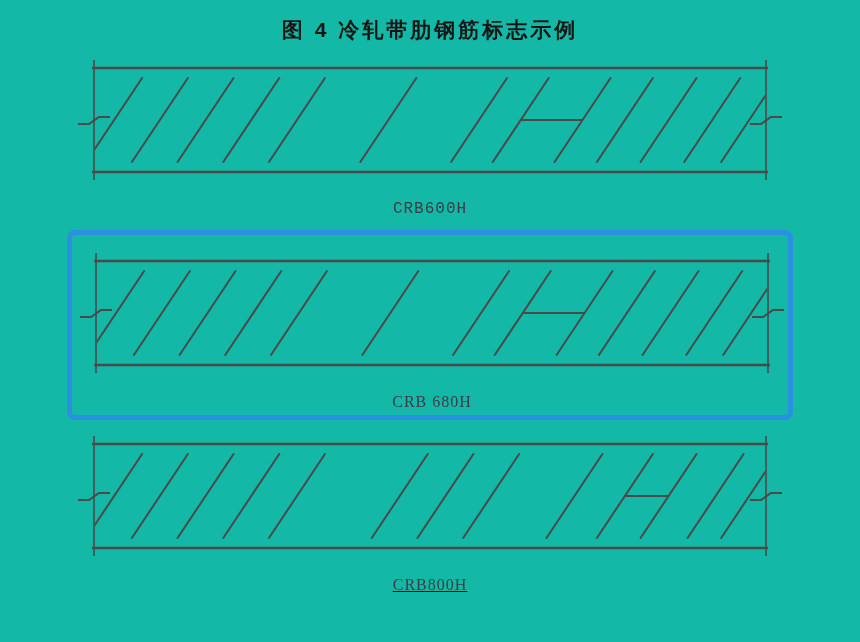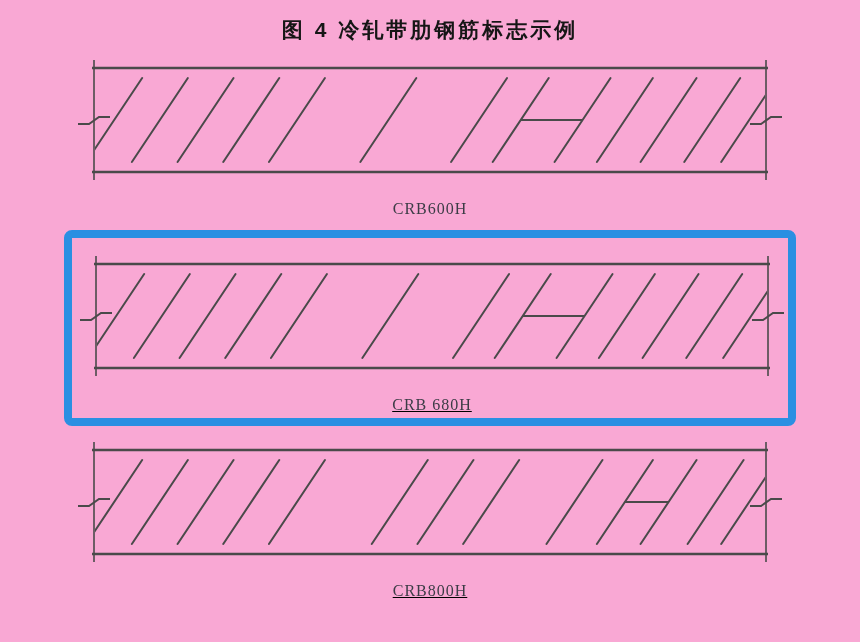--- a/index.html
+++ b/index.html
@@ -3,21 +3,21 @@
 <meta charset="utf-8">
 <style>
   html, body {
     margin: 0; padding: 0;
     background: #ffffff;
     font-family: "Liberation Sans", sans-serif;
   }
   .page {
     position: relative;
     width: 860px; height: 642px;
-    background: #f9a8d4;
+    background: #14b8a6;
     overflow: hidden;
   }
   .title {
     text-align: center;
     font-weight: bold;
     font-size: 21px;
     color: #161616;
     letter-spacing: 3px;
     padding-top: 16px;
     font-family: "Liberation Sans", sans-serif;
@@ -34,25 +34,24 @@
     font-family: "Liberation Serif", "DejaVu Serif", serif;
     font-size: 16px;
     color: #3c3c46;
     margin-top: 4px;
     letter-spacing: 1px;
     height: 20px;
   }
   .highlight-box {
     width: 716px;
     margin: 10px auto 0 auto;
-    border: 8px solid #ec4899;
+    border: 5px solid #ec4899;
     border-radius: 8px;
     padding: 14px 0 2px 0;
     box-sizing: content-box;
-    text-decoration: underline;
   }
 </style>
 </head>
 <body>
 
 <div class="page">
 
   <div class="title">图 4  冷轧带肋钢筋标志示例</div>
 
   <div class="figure fig1">
@@ -78,21 +77,21 @@
           <line x1="381.056" y1="106" x2="437.056" y2="22" stroke="#4a4a4a" stroke-width="2" stroke-linecap="round"></line>
           <line x1="422.72" y1="106" x2="478.72" y2="22" stroke="#4a4a4a" stroke-width="2" stroke-linecap="round"></line>
           <line x1="484.544" y1="106" x2="540.544" y2="22" stroke="#4a4a4a" stroke-width="2" stroke-linecap="round"></line>
           <line x1="526.88" y1="106" x2="582.88" y2="22" stroke="#4a4a4a" stroke-width="2" stroke-linecap="round"></line>
           <line x1="570.56" y1="106" x2="626.56" y2="22" stroke="#4a4a4a" stroke-width="2" stroke-linecap="round"></line>
           <line x1="614.24" y1="106" x2="670.24" y2="22" stroke="#4a4a4a" stroke-width="2" stroke-linecap="round"></line>
           <line x1="651.1999999999999" y1="106" x2="707.1999999999999" y2="22" stroke="#4a4a4a" stroke-width="2" stroke-linecap="round"></line>
           <line x1="450.72" y1="64" x2="512.544" y2="64" stroke="#4a4a4a" stroke-width="2"></line>
         </g>
       </svg>
-    <div class="bar-label" style="color: rgb(60, 60, 70);">CRB600H</div>
+    <div class="bar-label" style="color: rgb(60, 60, 70); font-family: Liberation Mono, monospace;">CRB600H</div>
   </div>
 
   <div class="highlight-box" style="border-color: rgb(43, 143, 226);">
     <div class="figure">
       <svg class="bar-svg" width="720" height="140" viewBox="0 0 720 140" xmlns="http://www.w3.org/2000/svg">
           <defs>
             <clipPath id="barclip1">
               <rect x="25" y="12" width="670" height="104"></rect>
             </clipPath>
           </defs>

